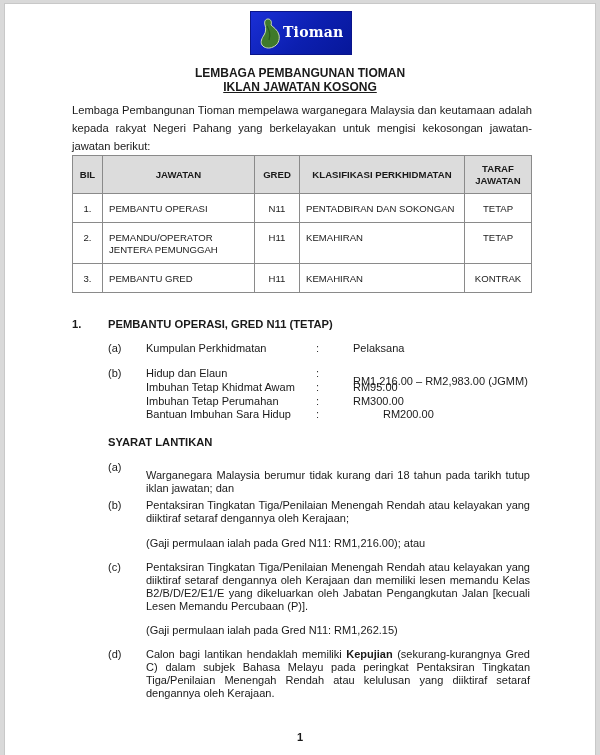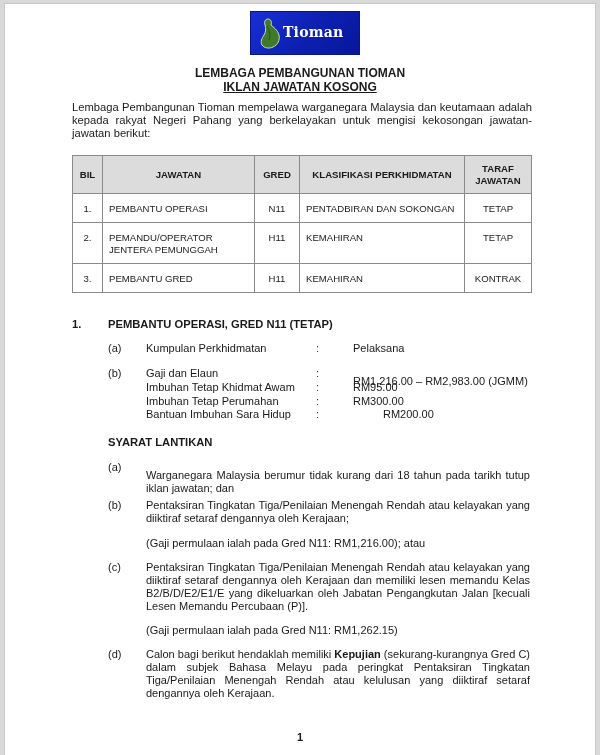--- a/index.html
+++ b/index.html
@@ -12,39 +12,39 @@
   }
   .page {
     position: absolute; left: 4px; top: 3px; width: 590px; height: 752px;
     background: #ffffff;
     border-left: 1px solid #c8c8c8;
     border-right: 1px solid #c8c8c8;
     border-top: 1px solid #c8c8c8;
   }
   .abs { position: absolute; }
   .logo {
-    left: 250px; top: 11px; width: 110px; height: 44px;
+    left: 250px; top: 11px; width: 102px; height: 44px;
     background: linear-gradient(135deg, #1a2fd6 0%, #0c1fb0 55%, #07179a 100%);
     box-sizing: border-box;
     border: 1px solid #0a148a;
   }
   .logo svg { position: absolute; left: 8px; top: 6px; }
   .logo-text {
     position: absolute; left: 32px; top: 12px;
     font-family: "DejaVu Serif", serif; font-weight: bold;
     font-size: 14px; color: #ffffff; letter-spacing: 0.2px;
   }
   .title {
     left: 0; width: 600px; text-align: center;
     font-weight: bold; font-size: 12px;
   }
   .title.u { text-decoration: underline; }
   .intro {
     left: 72px; top: 101px; width: 460px;
-    font-size: 11.2px; line-height: 13px;
+    font-size: 11.2px; line-height: 18px;
     text-align: justify;
   }
   table.jobs {
     position: absolute; left: 72px; top: 155px;
     border-collapse: collapse;
     font-size: 9.6px;
   }
   table.jobs th, table.jobs td {
     border: 1px solid #8a8a8a;
     padding: 0 6px;
@@ -122,21 +122,21 @@
 
 <div class="abs sec-num">1.</div>
 <div class="abs sec-title">PEMBANTU OPERASI, GRED N11 (TETAP)</div>
 
 <div class="abs txt" style="left:108px; top:342px;">(a)</div>
 <div class="abs txt" style="left:146px; top:342px;">Kumpulan Perkhidmatan</div>
 <div class="abs colon txt" style="top:342px;">:</div>
 <div class="abs val txt" style="top:342px;">Pelaksana</div>
 
 <div class="abs txt" style="left:108px; top:367px;">(b)</div>
-<div class="abs txt" style="left:146px; top:367px;">Gaji dan Elaun</div>
+<div class="abs txt" style="left:146px; top:367px;">Hidup dan Elaun</div>
 <div class="abs colon txt" style="top:367px;">:</div>
 <div class="abs val txt" style="top:375px;">RM1,216.00 – RM2,983.00 (JGMM)</div>
 
 <div class="abs txt" style="left:146px; top:381px;">Imbuhan Tetap Khidmat Awam</div>
 <div class="abs colon txt" style="top:381px;">:</div>
 <div class="abs val txt" style="top:381px;">RM95.00</div>
 
 <div class="abs txt" style="left:146px; top:395px;">Imbuhan Tetap Perumahan</div>
 <div class="abs colon txt" style="top:395px;">:</div>
 <div class="abs val txt" style="top:395px;">RM300.00</div>
@@ -152,15 +152,15 @@
 
 <div class="abs txt" style="left:108px; top:499px;">(b)</div>
 <div class="abs para last-left" style="top:499px;">Pentaksiran Tingkatan Tiga/Penilaian Menengah Rendah atau kelayakan yang diiktiraf setaraf  dengannya oleh Kerajaan;</div>
 <div class="abs txt" style="left:146px; top:537px;">(Gaji permulaan ialah pada Gred N11: RM1,216.00); atau</div>
 
 <div class="abs txt" style="left:108px; top:561px;">(c)</div>
 <div class="abs para last-left" style="top:561px;">Pentaksiran Tingkatan Tiga/Penilaian Menengah Rendah atau kelayakan yang diiktiraf setaraf dengannya oleh Kerajaan dan memiliki lesen memandu Kelas B2/B/D/E2/E1/E yang dikeluarkan oleh Jabatan Pengangkutan Jalan [kecuali Lesen Memandu Percubaan (P)].</div>
 <div class="abs txt" style="left:146px; top:624px;">(Gaji permulaan ialah pada Gred N11: RM1,262.15)</div>
 
 <div class="abs txt" style="left:108px; top:648px;">(d)</div>
-<div class="abs para last-left" style="top:648px;"><span>Calon bagi berikut hendaklah memiliki </span><b>Kepujian</b><span> (sekurang-kurangnya Gred C) dalam subjek Bahasa Melayu pada peringkat Pentaksiran Tingkatan Tiga/Penilaian Menengah Rendah atau kelulusan yang diiktiraf setaraf dengannya oleh Kerajaan.</span></div>
+<div class="abs para last-left" style="top:648px;"><span>Calon bagi lantikan hendaklah memiliki </span><b>Kepujian</b><span> (sekurang-kurangnya Gred C) dalam subjek Bahasa Melayu pada peringkat Pentaksiran Tingkatan Tiga/Penilaian Menengah Rendah atau kelulusan yang diiktiraf setaraf dengannya oleh Kerajaan.</span></div>
 
 <div class="abs pagenum">1</div>
 
 </body></html>

